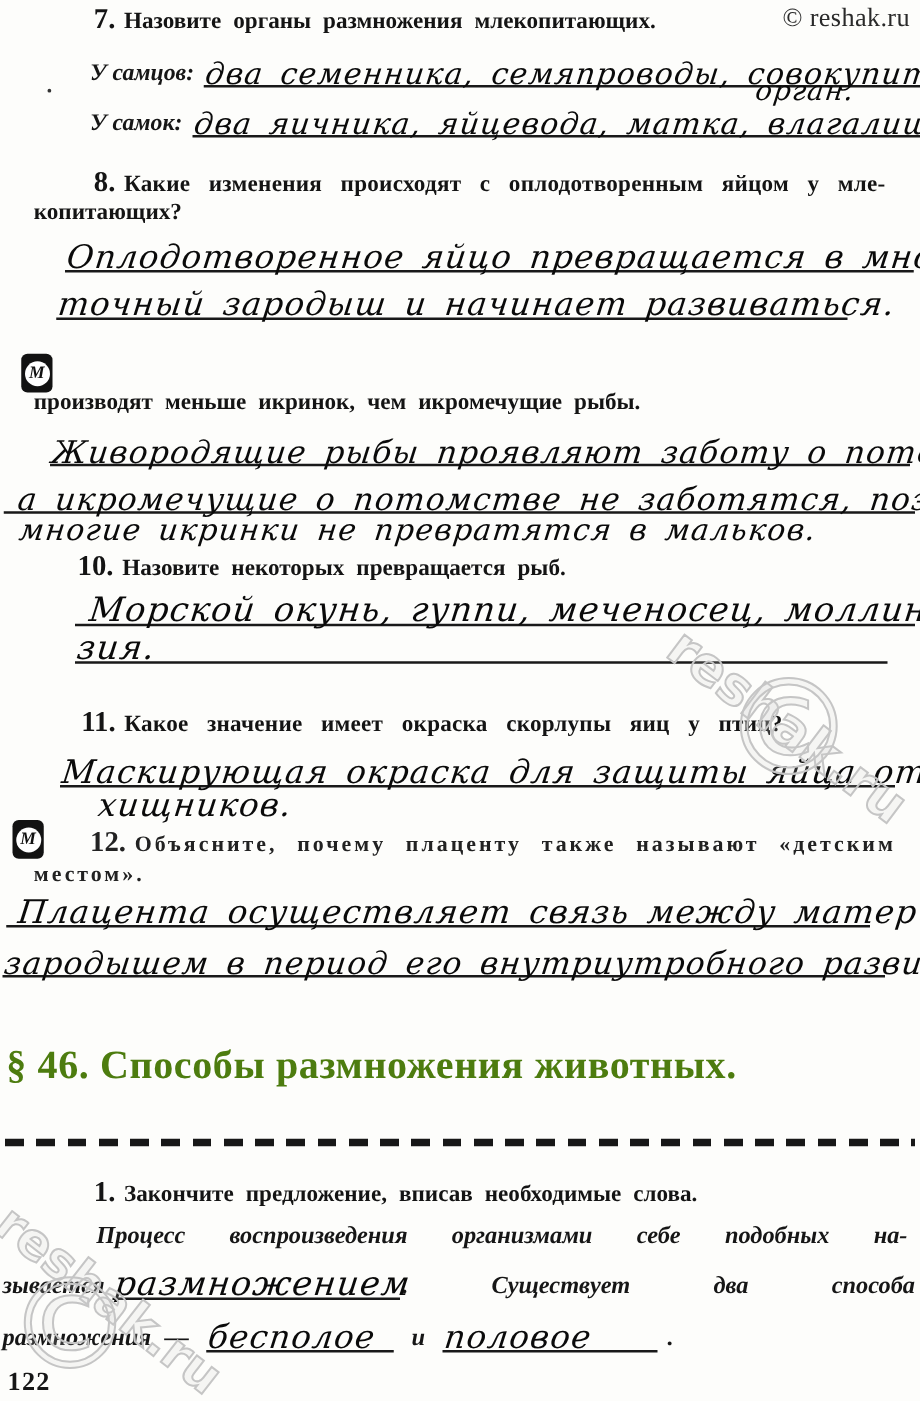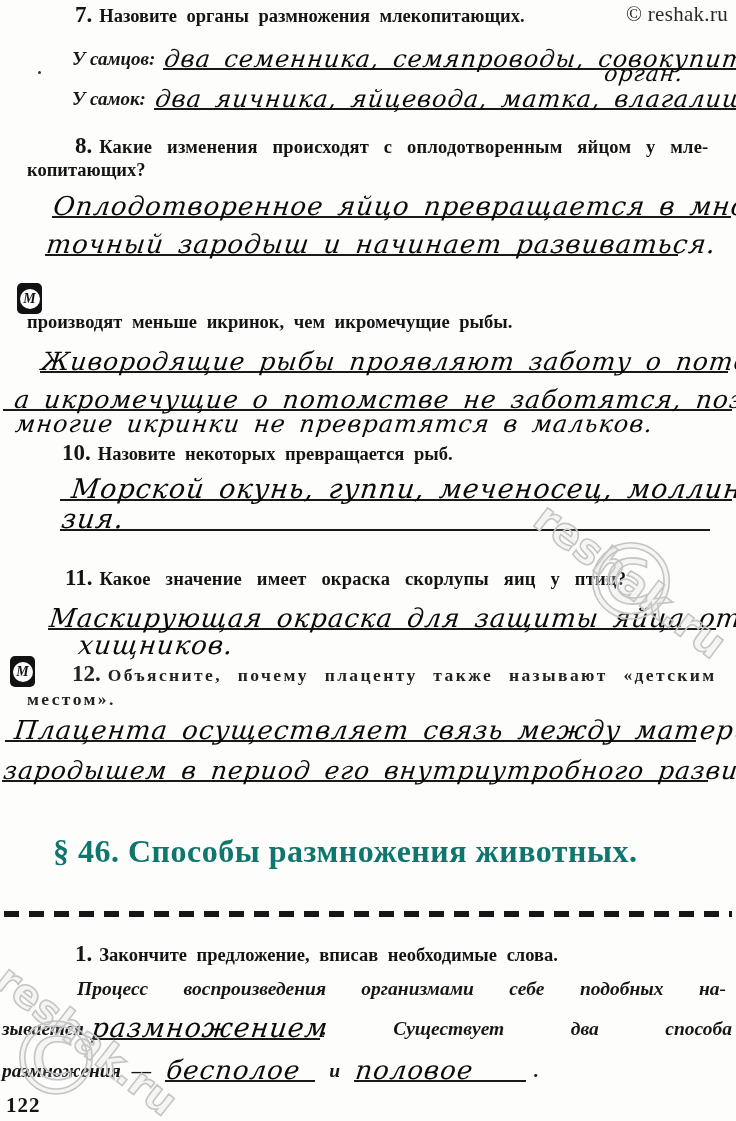--- a/index.html
+++ b/index.html
@@ -43,21 +43,21 @@
     width:25px; height:31px; background:#121212; border-radius:5px;
     display:flex; align-items:center; justify-content:center;
   }
   .m-circle {
     width:20px; height:20px; background:#ffffff; border-radius:50%;
     display:flex; align-items:center; justify-content:center;
   }
   .m-circle span { font-family:"Liberation Serif", serif; font-style:italic; font-weight:bold; font-size:14px; color:#121212; line-height:1; }
 
   
-  .sect { font-weight:bold; font-size:32px; letter-spacing:0.5px; white-space:nowrap; color:#0f766e;margin-left:48px; }
+  .sect { font-weight:bold; font-size:32px; letter-spacing:0.5px; white-space:nowrap; color:#4d7c0f; }
   .dashes {
     height:6px;
     background:repeating-linear-gradient(90deg, #171717 0 15px, transparent 15px 25px);
   }
 
   
   .wm {
     font-family:"DejaVu Sans", sans-serif; font-weight:bold;
     color:rgba(210,210,210,0.18);
     -webkit-text-stroke:1.6px #c5c5c5;

